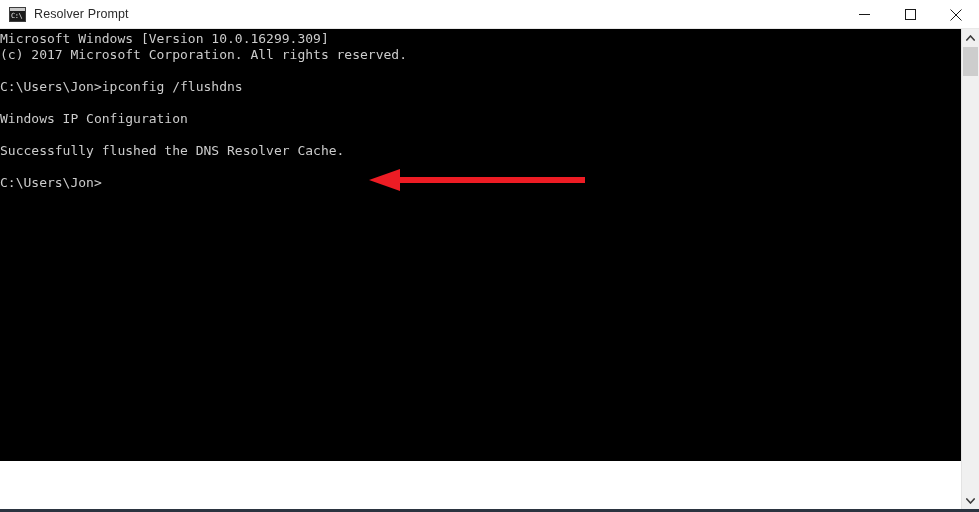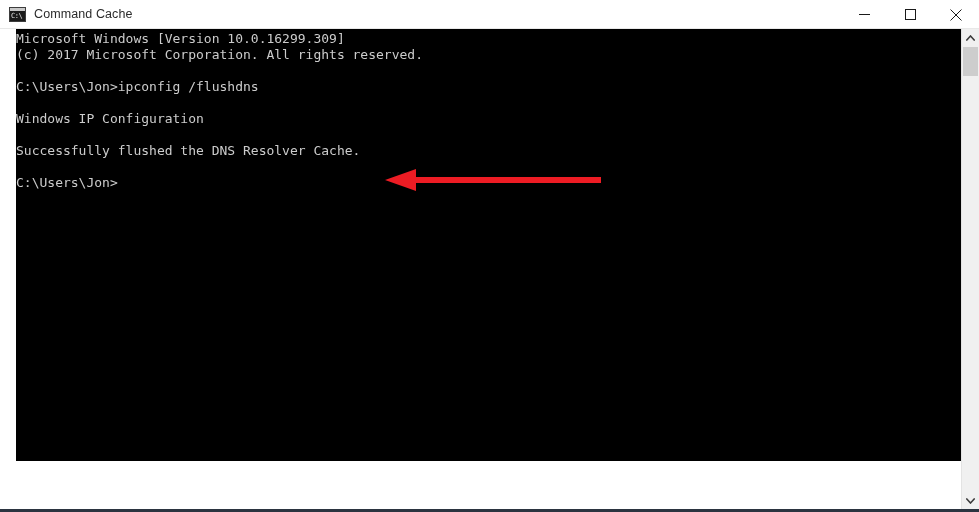--- a/index.html
+++ b/index.html
@@ -95,21 +95,21 @@
     background: transparent;
     border: none;
     padding: 0;
     cursor: default;
   }
   .win-btn svg { display: block; }
 
   
   #console {
     position: absolute;
-    left: 16px;
+    left: 0;
     top: 29px;
     width: 961px;
     height: 432px;
     background: #000000;
     overflow: hidden;
   }
 
   #console-text {
     position: absolute;
     left: 0;
@@ -189,21 +189,21 @@
 
 <div id="window">
 
   <div id="titlebar">
 
     <span class="app-icon">
       <span class="bar"></span>
       <span class="prompt">C:\</span>
     </span>
 
-    <span id="title-text">Command Cache</span>
+    <span id="title-text">Resolver Prompt</span>
 
     <div class="win-controls">
       <button class="win-btn">
         <svg width="11" height="11" viewBox="0 0 11 11">
           <line x1="0" y1="5.5" x2="11" y2="5.5" stroke="#1a1a1a" stroke-width="1"></line>
         </svg>
       </button>
       <button class="win-btn">
         <svg width="11" height="11" viewBox="0 0 11 11">
           <rect x="0.5" y="0.5" width="10" height="10" fill="none" stroke="#1a1a1a" stroke-width="1"></rect>

